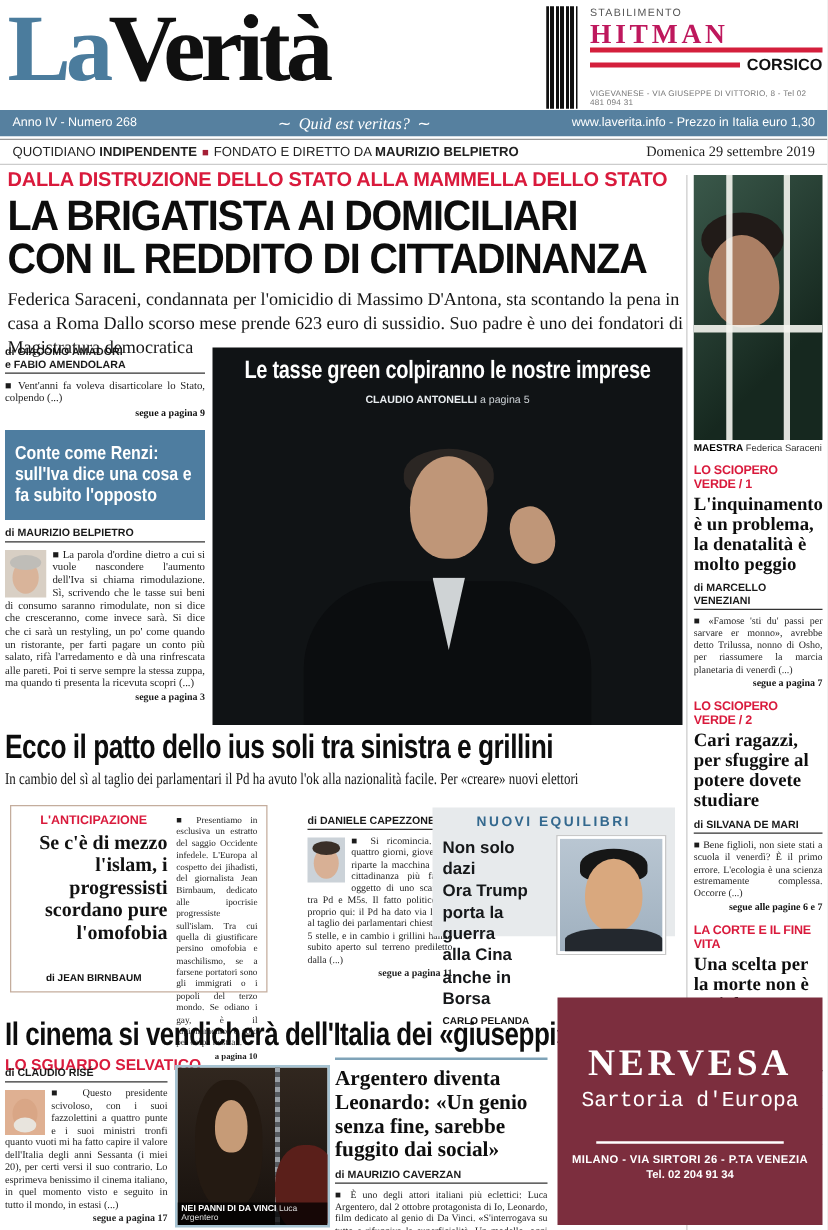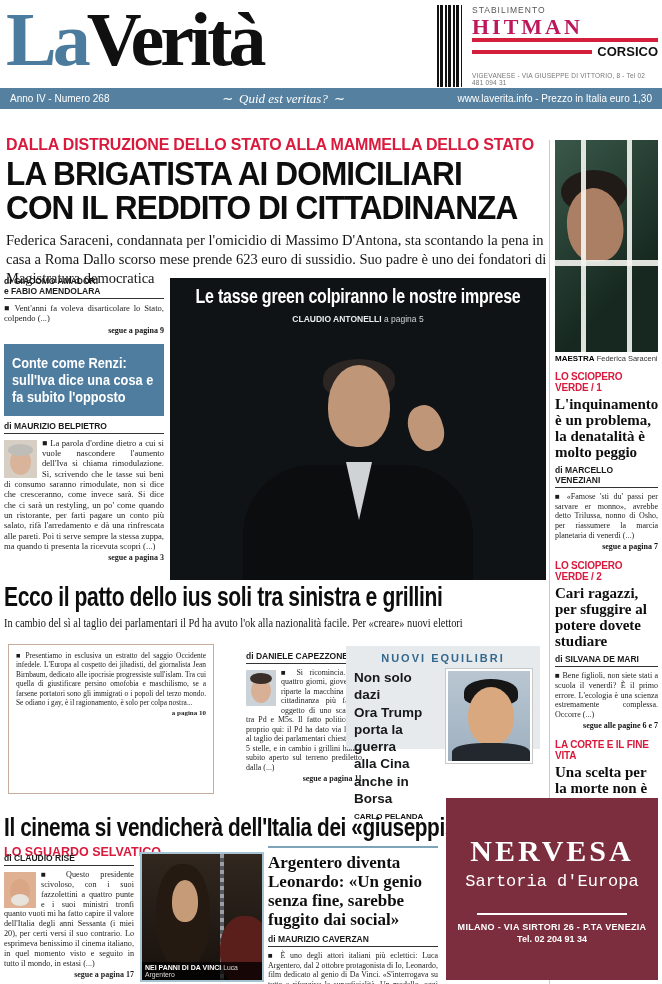--- a/index.html
+++ b/index.html
@@ -178,20 +178,24 @@
     </div>
     <div class="addr">VIGEVANESE - VIA GIUSEPPE DI VITTORIO, 8 - Tel 02 481 094 31</div>
   </div>
 
   <div class="abs band">
     <span>Anno IV - Numero 268</span>
     <span class="mid"><span class="orn">∼</span><span>Quid est veritas?</span><span class="orn">∼</span></span>
     <span>www.laverita.info - Prezzo in Italia euro 1,30</span>
   </div>
 
+  <div class="abs subband">
+    <span><span>QUOTIDIANO</span> <b>INDIPENDENTE</b><span class="sq">■</span><span>FONDATO E DIRETTO DA</span> <b>MAURIZIO BELPIETRO</b></span>
+    <span class="date">Domenica 29 settembre 2019</span>
+  </div>
 
   <div class="abs lead">
     <div class="lead-kicker">DALLA DISTRUZIONE DELLO STATO ALLA MAMMELLA DELLO STATO</div>
     <div class="lead-head">
       <div>LA BRIGATISTA AI DOMICILIARI</div>
       <div>CON IL REDDITO DI CITTADINANZA</div>
     </div>
     <div class="lead-deck serif">Federica Saraceni, condannata per l'omicidio di Massimo D'Antona, sta scontando la pena in casa a Roma Dallo scorso mese prende 623 euro di sussidio. Suo padre è uno dei fondatori di Magistratura democratica</div>
   </div>
 
@@ -264,20 +268,25 @@
       <div class="byline">di MASSIMO GANDOLFINI</div>
       <div class="body-txt">■ Il presidente Sergio Mattarella, inaugurando i lavori di riqualificazione del celeberrimo colle dell'Infinito, ha citato Giacomo (...)</div>
       <span class="more">segue a pagina 13</span>
     </div>
   </div>
 
   <div class="abs ius-head">Ecco il patto dello ius soli tra sinistra e grillini</div>
   <div class="abs ius-deck">In cambio del sì al taglio dei parlamentari il Pd ha avuto l'ok alla nazionalità facile. Per «creare» nuovi elettori</div>
 
   <div class="abs antic">
+    <div class="lcol">
+      <div class="kick">L'ANTICIPAZIONE</div>
+      <div class="title">Se c'è di mezzo l'islam, i progressisti scordano pure l'omofobia</div>
+      <div class="byl">di JEAN BIRNBAUM</div>
+    </div>
     <div class="rcol">
       <span>■ Presentiamo in esclusiva un estratto del saggio Occidente infedele. L'Europa al cospetto dei jihadisti, del giornalista Jean Birnbaum, dedicato alle ipocrisie progressiste sull'islam. Tra cui quella di giustificare persino omofobia e maschilismo, se a farsene portatori sono gli immigrati o i popoli del terzo mondo. Se odiano i gay, è il ragionamento, è solo per colpa nostra...</span>
       <span class="more">a pagina 10</span>
     </div>
   </div>
 
   <div class="abs capez">
     <div class="byline">di DANIELE CAPEZZONE</div>
     <div class="body-txt">
       <span class="thumb" style="background:#cbd2d8;">

